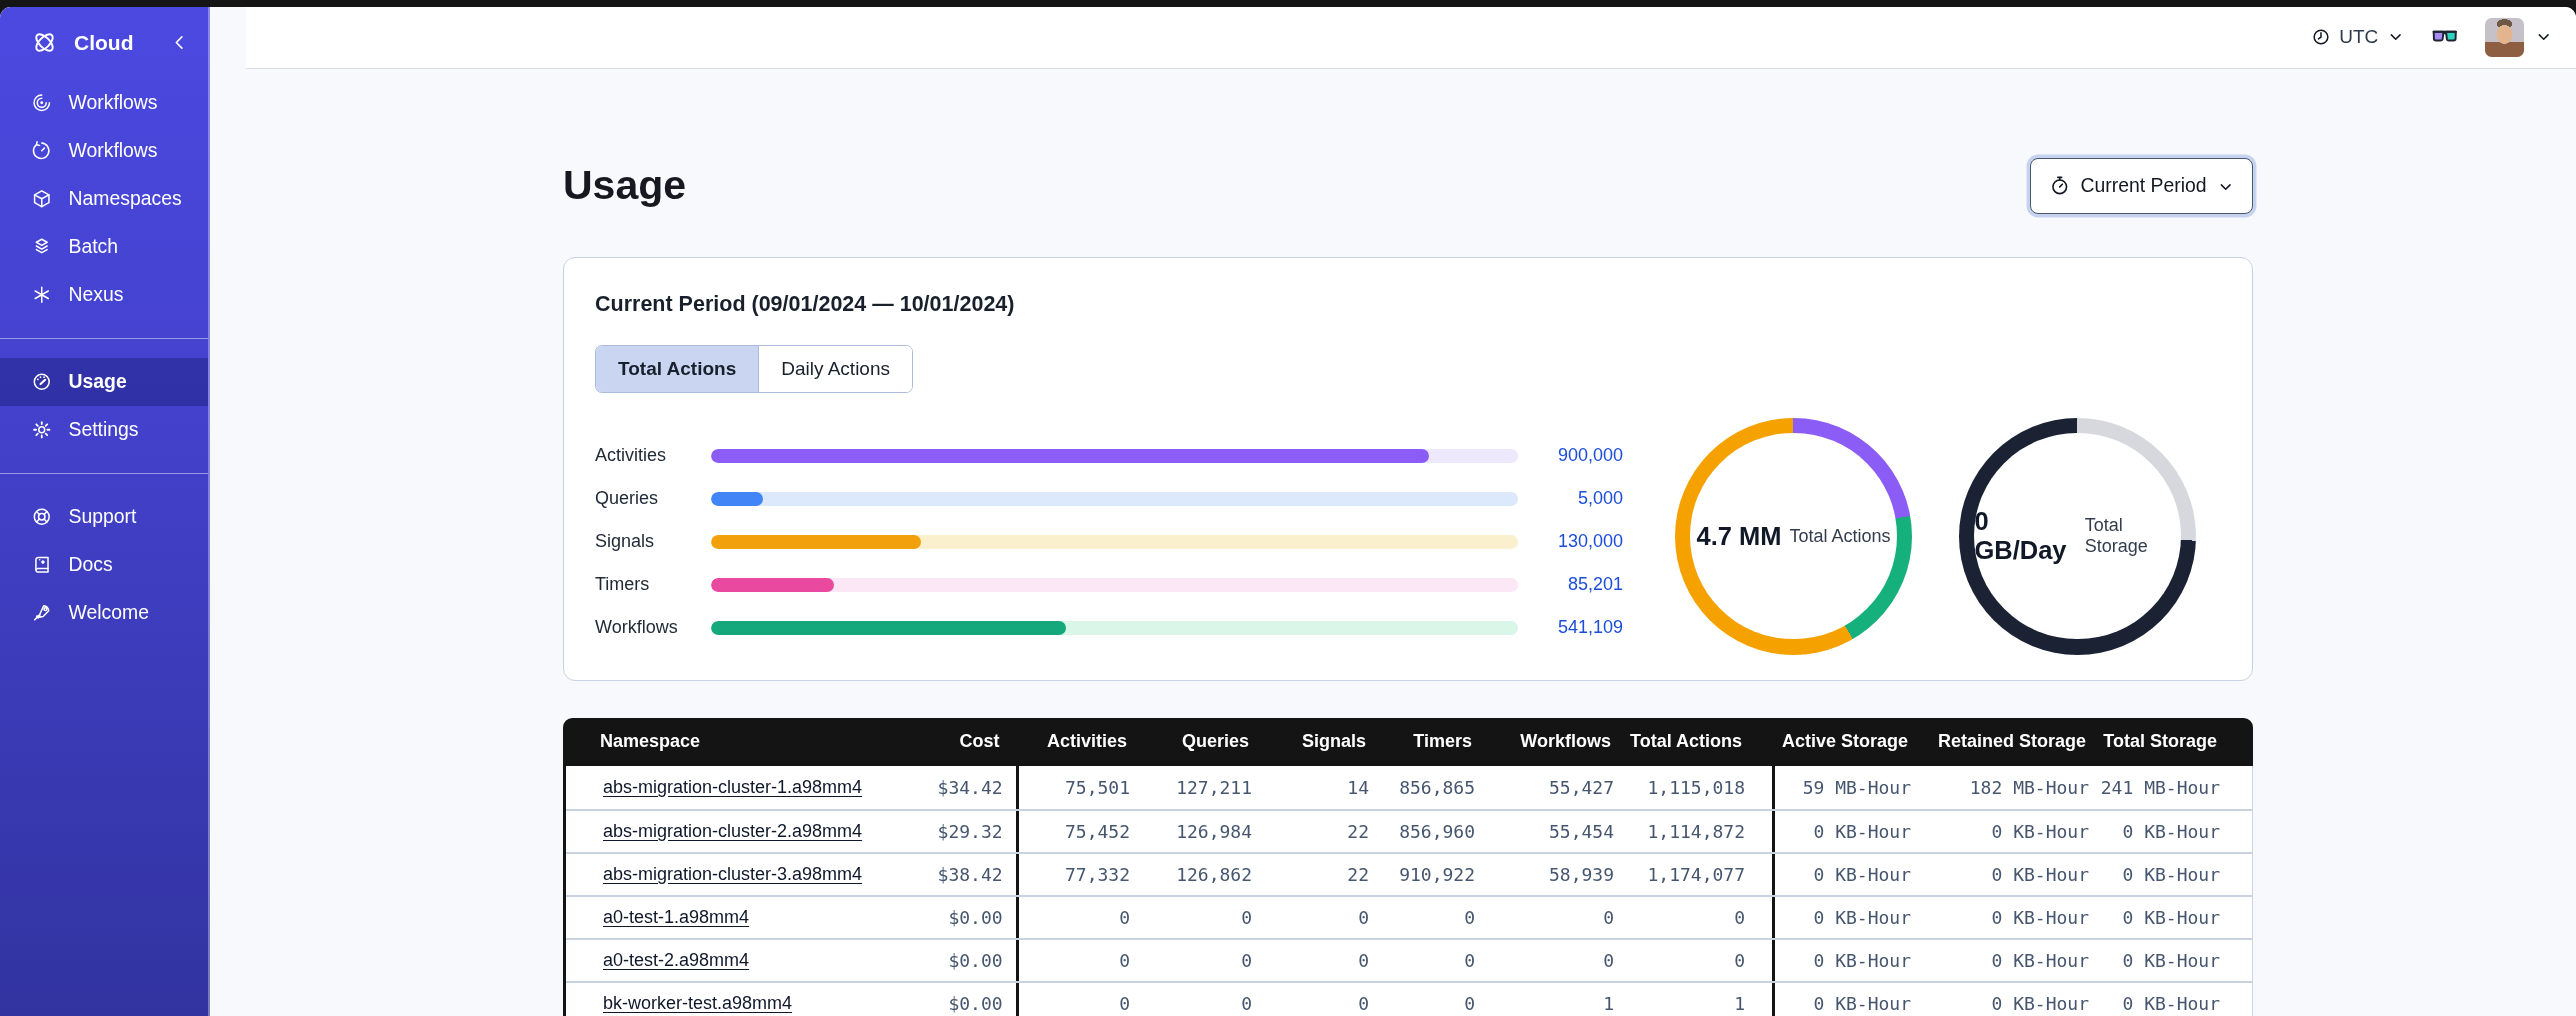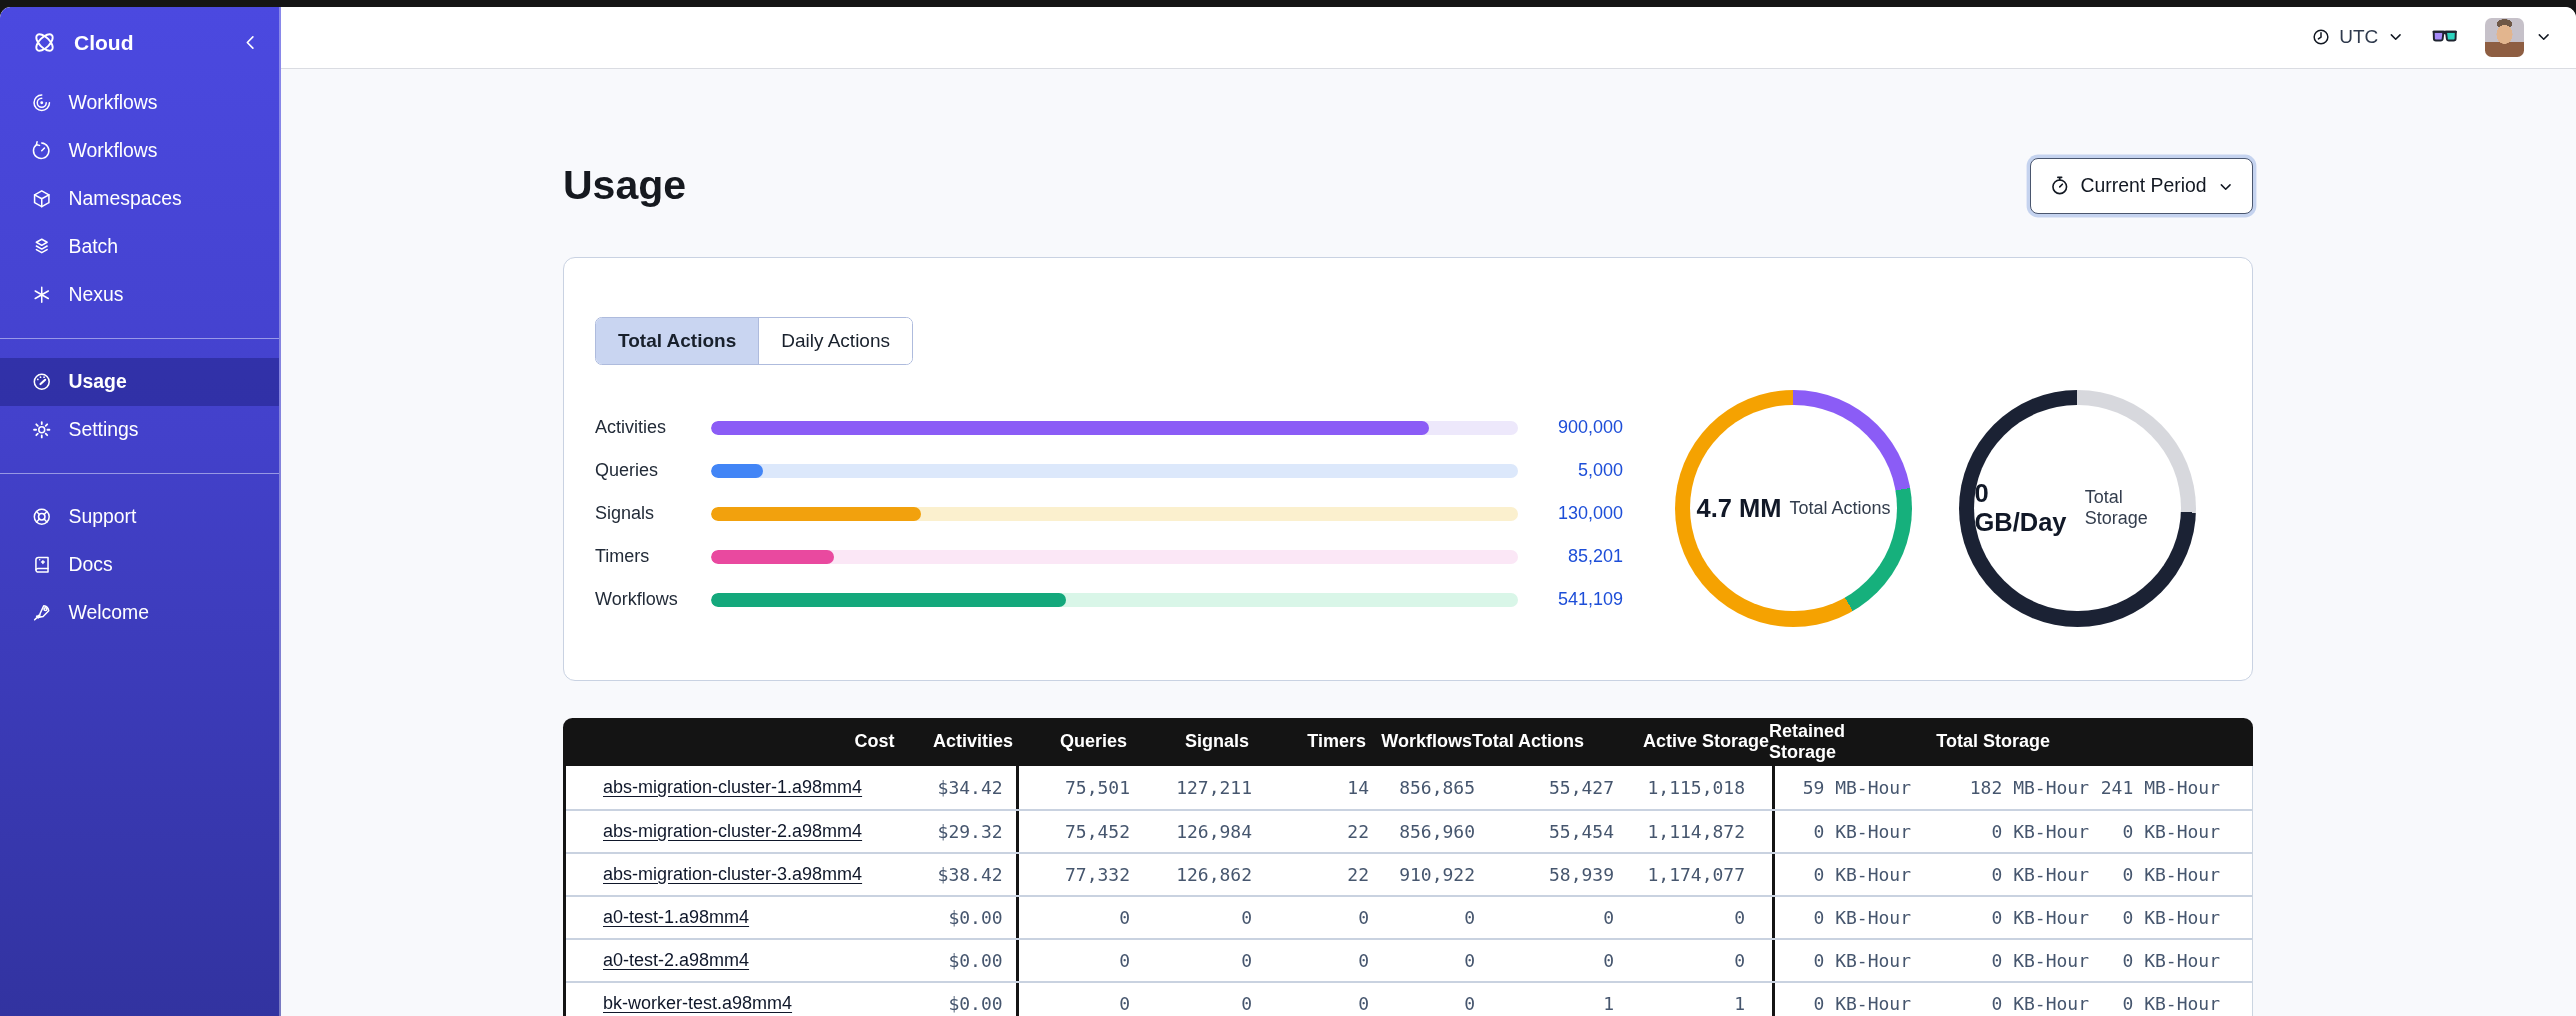--- a/index.html
+++ b/index.html
@@ -2,21 +2,21 @@
 <html style="--sidebar-top: #4B49E0; --sidebar-bottom: #3233A0; --sidebar-selected: rgba(13,16,96,0.35); --topbar-bg: #FFFFFF; --page-bg: #F8F9FC; --header-bg: #141414; --tab-selected-bg: #C9D5F1; --focus-ring: #C5D3EF; --card-border: #C9D2E2; --cell: #46566E; --glasses-left-lens: #A78BFA; --glasses-right-lens: #2DD4BF;font-size:10.7px"><head>
 <meta charset="utf-8">
 <style>
   *{box-sizing:border-box;margin:0;padding:0}
   html,body{width:2576px;height:1016px;overflow:hidden}
   body{font-family:"Liberation Sans","DejaVu Sans",sans-serif;background:#151515}
   .screen{position:relative;width:2576px;height:1016px;background:#151515;overflow:hidden}
   .window{position:absolute;left:0;right:0;top:6.7px;bottom:0;background:var(--page-bg,#F8F9FC);border-radius:10.7px 10.7px 0 0;overflow:hidden}
 
   
-  .sidebar{position:absolute;left:0;top:0;bottom:0;width:281px;z-index:5;
+  .sidebar{position:absolute;left:0;top:0;bottom:0;width:210px;z-index:5;
     background:linear-gradient(180deg,var(--sidebar-top,#4B49E0) 0%,#4341CB 42%,var(--sidebar-bottom,#3233A0) 100%);
     border-radius:10.7px 0 0 0;border-right:2.7px solid rgba(255,255,255,.35);color:#fff}
   .logo-row{display:flex;align-items:center;gap:16px;height:72px;padding:0 19px 0 31px;font-size:21px;font-weight:600}
   .logo-row .icon{width:27px;height:27px}
   .collapse{margin-left:auto;width:19px;height:19px;cursor:pointer}
   .nav-item{display:flex;align-items:center;gap:16px;height:48px;padding:0 20px 0 31px;font-size:19.4px;font-weight:400;cursor:pointer;white-space:nowrap}
   .nav-item .icon{width:21.5px;height:21.5px;flex:none}
   .nav-item.selected{background:var(--sidebar-selected,rgba(13,16,96,.35));font-weight:600}
   .nav-sep{border-top:1.3px solid rgba(238,240,255,.5);margin:19px 0}
   .icon svg{width:100%;height:100%;display:block}
@@ -280,20 +280,21 @@
           <span>Current Period</span>
           <span class="chev">
             <svg viewBox="0 0 24 24" fill="none" stroke="currentColor" stroke-width="2.1" stroke-linecap="round" stroke-linejoin="round">
                 <path d="M6 9.5l6 6 6-6"></path>
               </svg>
           </span>
         </button>
       </div>
 
       <section class="card">
+        <div class="card-title">Current Period (09/01/2024 — 10/01/2024)</div>
 
         <div class="tabs">
 
             <div class="tab selected">
               <span>Total Actions</span>
             </div>
 
             <div class="tab">
               <span>Daily Actions</span>
             </div>
@@ -355,20 +356,21 @@
                 <div class="donut-big">0 GB/Day</div>
                 <div class="donut-sub">Total Storage</div>
               </div>
             </div>
           </div>
         </div>
       </section>
 
       <section class="table">
         <div class="thead">
+          <div class="cell c-ns">Namespace</div>
           <div class="cell c-cost">Cost</div>
           <div class="cell">Activities</div>
           <div class="cell">Queries</div>
           <div class="cell">Signals</div>
           <div class="cell">Timers</div>
           <div class="cell">Workflows</div>
           <div class="cell c-ta">Total Actions</div>
           <div class="cell">Active Storage</div>
           <div class="cell">Retained Storage</div>
           <div class="cell c-ts">Total Storage</div>

